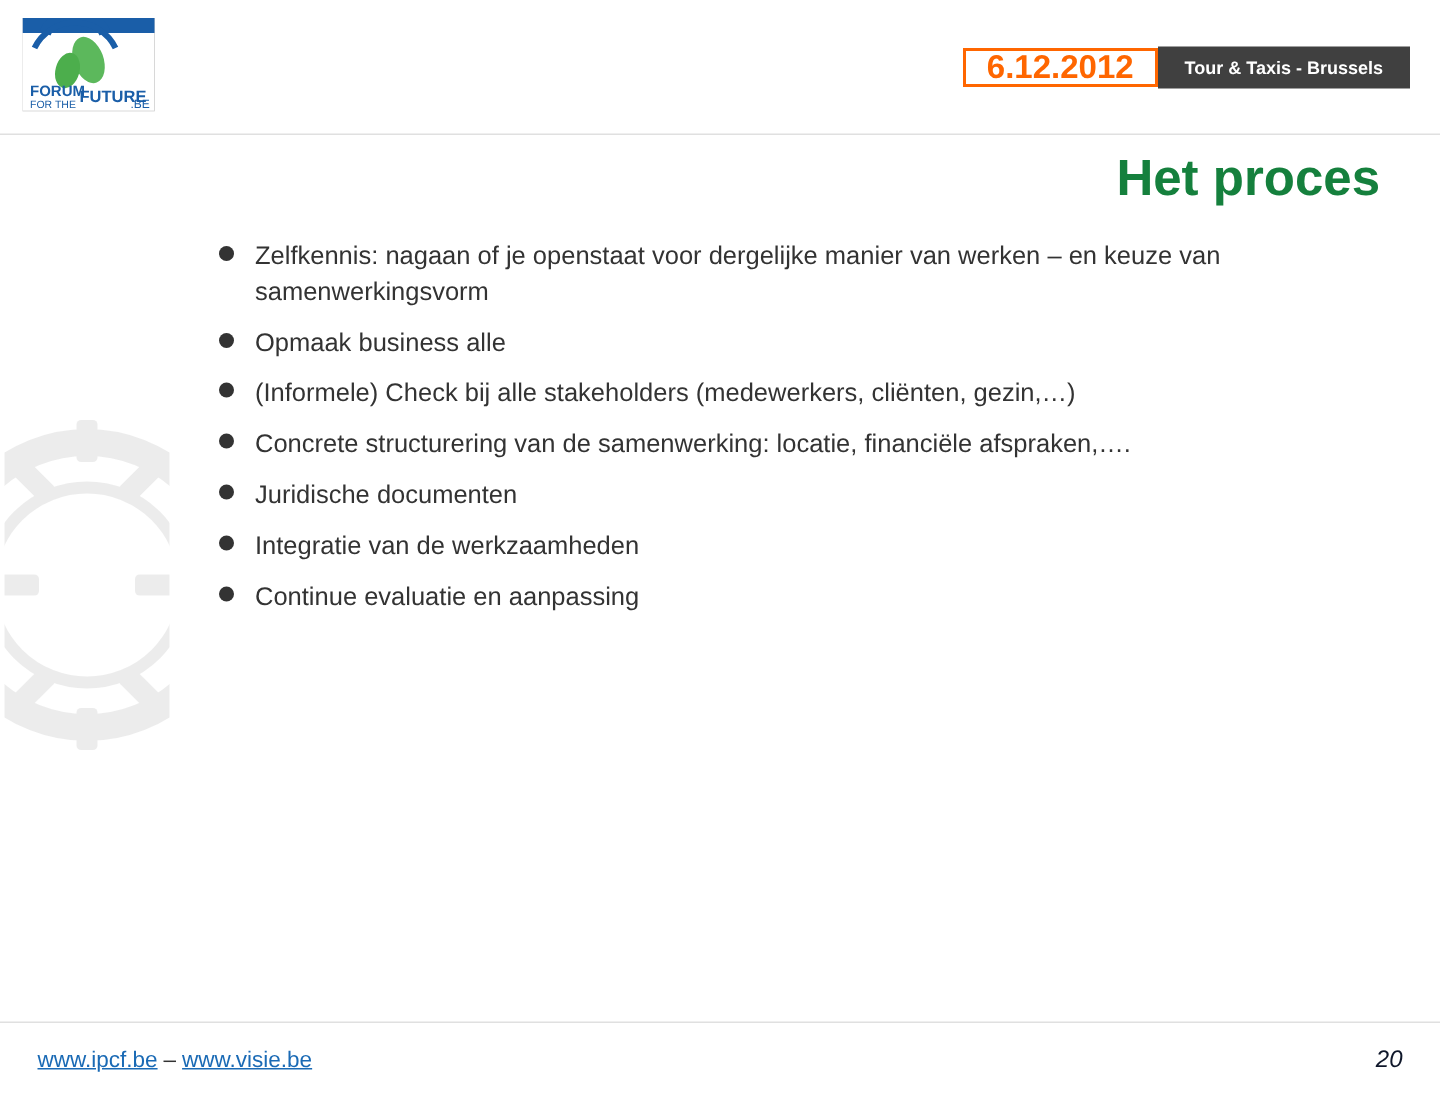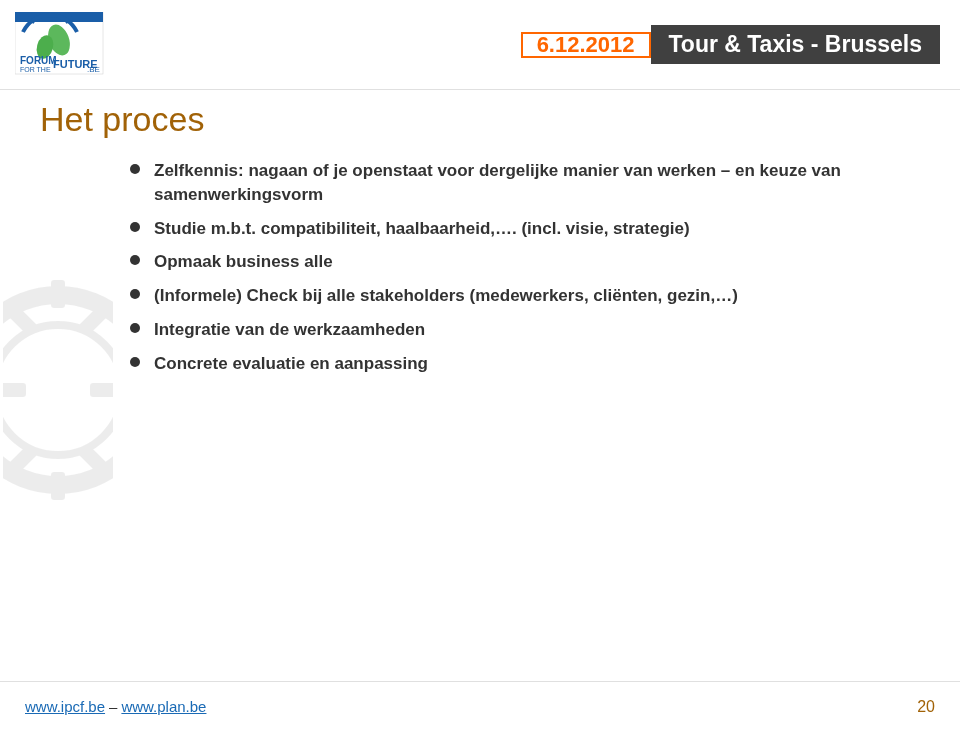--- a/index.html
+++ b/index.html
@@ -47,21 +47,21 @@
       padding: 0 14px;
       font-size: 22px;
       font-weight: bold;
       color: #ff6600;
       line-height: 1;
     }
 
     .venue-box {
       background: #404040;
       padding: 8px 18px;
-      font-size: 23px;
+      font-size: 12px;
       font-weight: bold;
       color: #ffffff;
       line-height: 1;
       height: 100%;
       display: flex;
       align-items: center;
     }
 
     
     .gear-container {
@@ -76,33 +76,32 @@
       opacity: 0.15;
     }
 
     
     .main-content {
       padding: 10px 40px 10px 130px;
       height: calc(731px - 90px - 50px);
     }
 
     .page-title {
-      text-align: left;
+      text-align: right;
       font-size: 34px;
-      font-weight: 400;
-      color: #a16207;
+      font-weight: 700;
+      color: #15803d;
       margin-bottom: 20px;
       margin-left: -90px;
     }
 
     .bullet-list {
       list-style: none;
       padding: 0;
-      margin: 0;
-      font-weight: bold;
+      margin: 16px;
     }
 
     .bullet-list li {
       display: flex;
       align-items: flex-start;
       margin-bottom: 10px;
       font-size: 17px;
       color: #333333;
       line-height: 1.4;
     }
@@ -144,21 +143,22 @@
       font-size: 15px;
     }
 
     .footer-separator {
       color: #333;
       font-size: 15px;
     }
 
     .page-number {
       font-size: 16px;
-      color: #a16207;
+      color: #0f172a;
+      font-style: italic;
     }
   </style>
 </head>
 <body>
 
 <div class="header">
   <div class="logo-container">
 
     <svg class="logo-svg" viewBox="0 0 90 65" xmlns="http://www.w3.org/2000/svg">
 
@@ -209,41 +209,45 @@
 <div class="main-content">
   <h1 class="page-title">Het proces</h1>
 
   <ul class="bullet-list">
   <li>
         <span class="bullet-dot"></span>
         <span>Zelfkennis: nagaan of je openstaat voor dergelijke manier van werken – en keuze van samenwerkingsvorm</span>
       </li>
       <li>
         <span class="bullet-dot"></span>
-        <span>Studie m.b.t. compatibiliteit, haalbaarheid,…. (incl. visie, strategie)</span>
-      </li>
-      <li>
-        <span class="bullet-dot"></span>
         <span>Opmaak business alle</span>
       </li>
       <li>
         <span class="bullet-dot"></span>
         <span>(Informele) Check bij alle stakeholders (medewerkers, cliënten, gezin,…)</span>
       </li>
       <li>
         <span class="bullet-dot"></span>
+        <span>Concrete structurering van de samenwerking: locatie, financiële afspraken,….</span>
+      </li>
+      <li>
+        <span class="bullet-dot"></span>
+        <span>Juridische documenten</span>
+      </li>
+      <li>
+        <span class="bullet-dot"></span>
         <span>Integratie van de werkzaamheden</span>
       </li>
       <li>
         <span class="bullet-dot"></span>
-        <span>Concrete evaluatie en aanpassing</span>
+        <span>Continue evaluatie en aanpassing</span>
       </li>
     </ul>
 </div>
 
 <div class="footer">
   <div class="footer-links">
     <a class="footer-link" href="#">www.ipcf.be</a>
     <span class="footer-separator">–</span>
-    <a class="footer-link" href="#">www.plan.be</a>
+    <a class="footer-link" href="#">www.visie.be</a>
   </div>
   <span class="page-number">20</span>
 </div>
 
 </body></html>

